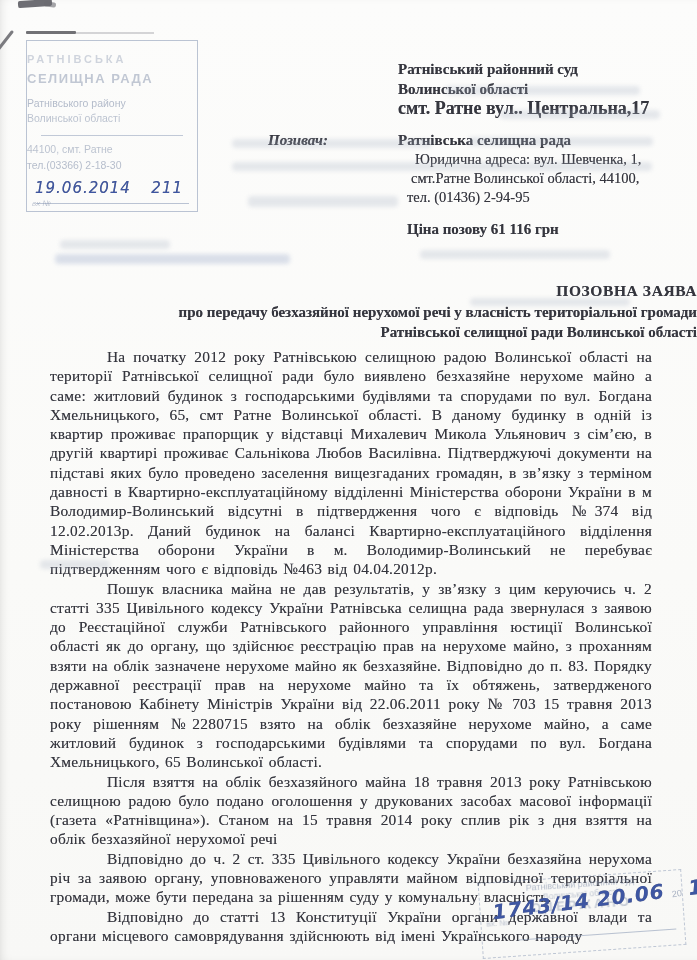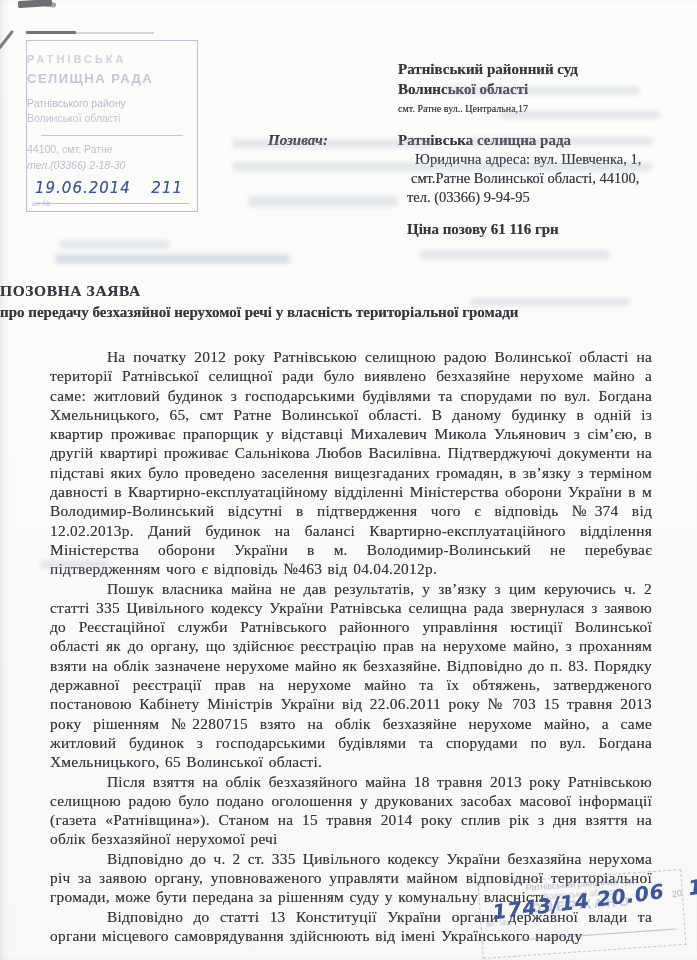--- a/index.html
+++ b/index.html
@@ -25,42 +25,42 @@
     border:1.5px solid rgba(122,140,172,.5);
     font-family:"Liberation Sans", sans-serif;color:#8794ad;
   }
   .receipt-stamp .rs{position:absolute;width:100%;text-align:left;filter:blur(.6px);}
   .rs-org1{top:12px;font-size:11px;font-weight:bold;letter-spacing:3px;opacity:.38;}
   .rs-org2{top:30px;font-size:13px;font-weight:bold;letter-spacing:1.5px;opacity:.5;}
   .rs-l3{top:56px;font-size:10.5px;opacity:.62;}
   .rs-l4{top:71px;font-size:10.5px;opacity:.55;}
   .rs-rule1{position:absolute;top:94px;left:8%;width:84%;border-top:1px solid rgba(122,140,172,.45);}
   .rs-l5{top:102px;font-size:10.5px;opacity:.55;}
-  .rs-l6{top:118px;font-size:10.5px;opacity:.6;font-style:italic;}
+  .rs-l6{top:118px;font-size:10.5px;opacity:.6;}
   .rs-hand{position:absolute;top:138px;left:8px;width:160px;text-align:left;}
   .hand{font-family:"DejaVu Sans", sans-serif;font-style:italic;color:#3e56a2;}
   .rs-hand .hand{font-size:15px;letter-spacing:1px;}
   .rs-hand .num{margin-left:16px;}
   .rs-rule2{position:absolute;top:162px;left:5%;width:90%;border-top:1px solid rgba(122,140,172,.5);}
   .rs-index{position:absolute;bottom:3px;left:5px;font-size:8px;opacity:.55;filter:blur(.4px);font-style:italic;}
 
   
   .court-header{position:absolute;left:398px;top:60px;font-size:15px;line-height:19.5px;}
-  .court-header .addr{font-size:10px;font-weight:normal;}
+  .court-header .addr{font-size:18px;font-weight:bold;}
   .plaintiff-label{position:absolute;left:268px;top:132px;font-size:15px;font-style:italic;}
   .plaintiff-block{position:absolute;left:398px;top:131px;font-size:14.5px;line-height:19px;}
   .plaintiff-block .name{font-size:15px;}
   .pb-i1{margin-left:17px;}
   .pb-i2{margin-left:13px;}
   .pb-i3{margin-left:9px;}
 
   .claim-price{position:absolute;left:407px;top:221px;font-size:15px;}
 
   
-  .doc-title{position:absolute;left:0;top:281px;width:100%;text-align:left;line-height:20.5px;}
+  .doc-title{position:absolute;left:0;top:281px;width:100%;text-align:right;line-height:20.5px;}
   .doc-title .t1{font-size:15.5px;letter-spacing:.6px;}
   .doc-title .t2{font-size:15px;}
 
   
   .body-text{
     position:absolute;left:50px;top:347px;width:602px;
     font-size:15.4px;line-height:19.3px;text-align:justify;
     letter-spacing:.25px;word-spacing:1.4px;
   }
   .body-text p{margin:0;text-indent:57px;}
@@ -119,28 +119,29 @@
     <div class="bold">Ратнівський районний суд</div>
     <div class="bold">Волинської області</div>
     <div class="addr">смт. Ратне вул.. Центральна,17</div>
   </div>
 
   <div class="plaintiff-label bold scan">Позивач:</div>
   <div class="plaintiff-block scan">
     <div class="name bold">Ратнівська селищна рада</div>
     <div class="pb-i1">Юридична адреса: вул. Шевченка, 1,</div>
     <div class="pb-i2">смт.Ратне Волинської області, 44100,</div>
-    <div class="pb-i3">тел. (03366) 9-94-95</div>
+    <div class="pb-i3">тел. (01436) 2-94-95</div>
   </div>
 
   <div class="claim-price bold scan">Ціна позову 61 116 грн</div>
 
   <div class="doc-title scan">
     <div class="t1 bold">ПОЗОВНА ЗАЯВА</div>
     <div class="t2 bold">про передачу безхазяйної нерухомої речі у власність територіальної громади</div>
+    <div class="t2 bold">Ратнівської селищної ради Волинської області</div>
   </div>
 
   <div class="body-text scan">
     <p>На початку 2012 року Ратнівською селищною радою Волинської області на території Ратнівської селищної ради було виявлено безхазяйне нерухоме майно а саме: житловий будинок з господарськими будівлями та спорудами по вул. Богдана Хмельницького, 65, смт Ратне Волинської області. В даному будинку в одній із квартир проживає прапорщик у відставці Михалевич Микола Ульянович з сім’єю, в другій квартирі проживає Сальнікова Любов Василівна. Підтверджуючі документи на підставі яких було проведено заселення вищезгаданих громадян, в зв’язку з терміном давності в Квартирно-експлуатаційному відділенні Міністерства оборони України в м Володимир-Волинський відсутні в підтвердження чого є відповідь №374 від 12.02.2013р. Даний будинок на балансі Квартирно-експлуатаційного відділення Міністерства оборони України в м. Володимир-Волинський не перебуває підтвердженням чого є відповідь №463 від 04.04.2012р.</p>
     <p>Пошук власника майна не дав результатів, у зв’язку з цим керуючись ч. 2 статті 335 Цивільного кодексу України Ратнівська селищна рада звернулася з заявою до Реєстаційної служби Ратнівського районного управління юстиції Волинської області  як до органу, що здійснює реєстрацію прав на нерухоме майно, з проханням взяти на облік зазначене нерухоме майно як безхазяйне. Відповідно до п. 83. Порядку державної реєстрації прав на нерухоме майно та їх обтяжень, затвердженого постановою Кабінету Міністрів України від 22.06.2011 року № 703 15 травня 2013 року рішенням №2280715 взято на облік безхазяйне нерухоме майно, а саме житловий будинок з господарськими будівлями та спорудами по вул. Богдана Хмельницького, 65 Волинської області.</p>
     <p>Після взяття на облік безхазяйного майна 18 травня 2013 року Ратнівською селищною радою було подано оголошення у друкованих засобах масової інформації (газета «Ратнівщина»). Станом на 15 травня  2014 року сплив рік з дня взяття на облік безхазяйної нерухомої речі</p>
     <p>Відповідно до ч. 2 ст. 335 Цивільного кодексу України безхазяйна нерухома річ за заявою органу, уповноваженого управляти майном відповідної територіальної громади, може бути передана за рішенням суду у комунальну власність.</p>
     <p>Відповідно до статті 13 Конституції України органи  державної  влади  та органи  місцевого  самоврядування здійснюють від імені Українського народу</p>
   </div>
 

